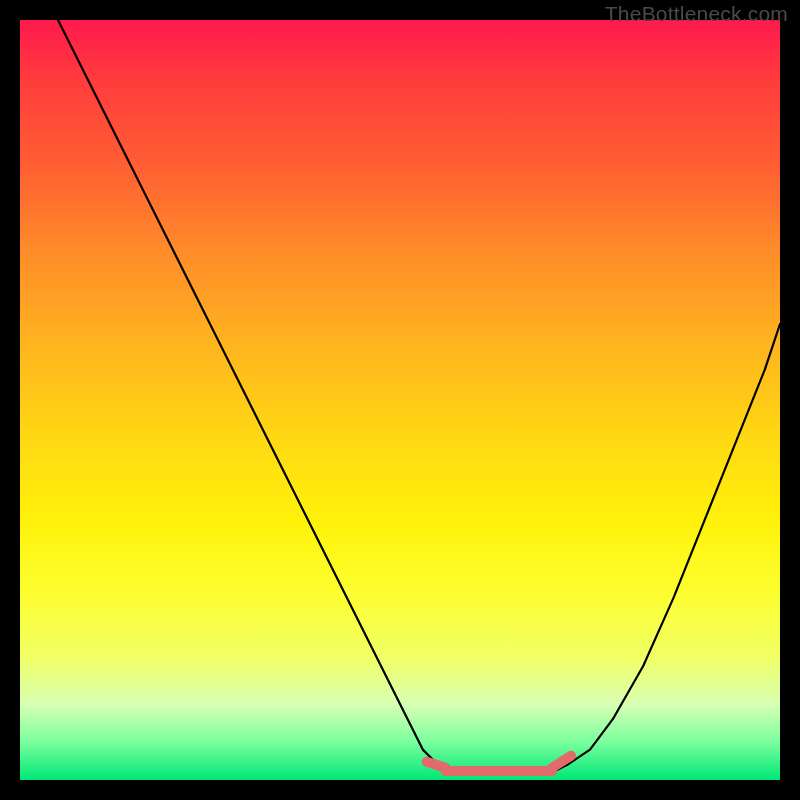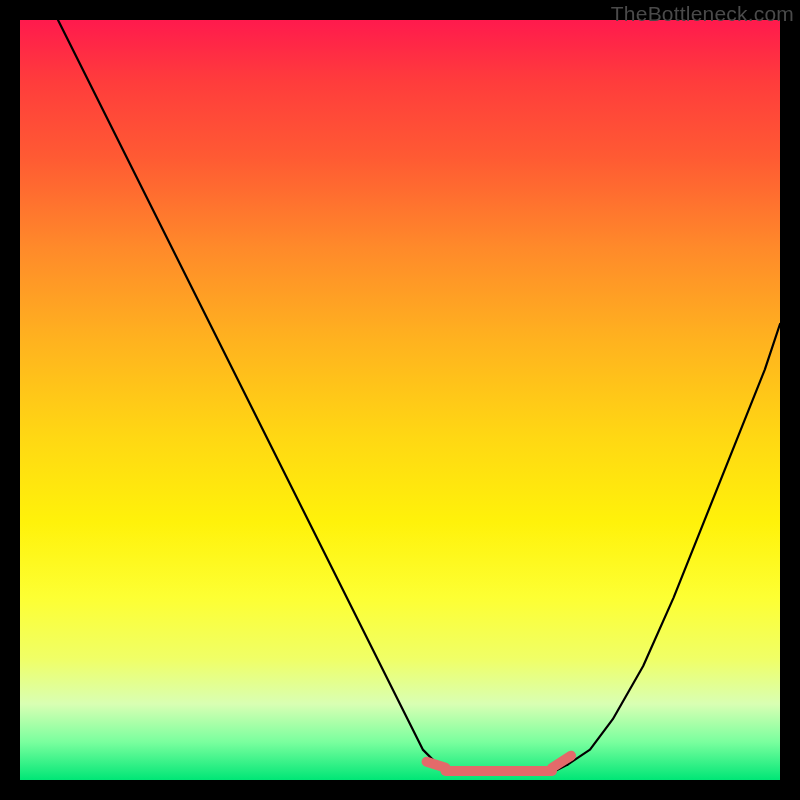--- a/index.html
+++ b/index.html
@@ -27,21 +27,21 @@
       #fdff33 76%,
       #f0ff66 84%,
       #d9ffb3 90%,
       #7aff9e 95%,
       #00e676 100%
     );
   }
   .watermark {
     position: absolute;
     top: 2px;
-    right: 6px;
+    right: 12px;
     font-family: Arial, Helvetica, sans-serif;
     font-size: 21px;
     color: #4a4a4a;
     letter-spacing: 0.2px;
     font-weight: 500;
     user-select: none;
   }
   svg.curves {
     position: absolute;
     left: 0; top: 0;

